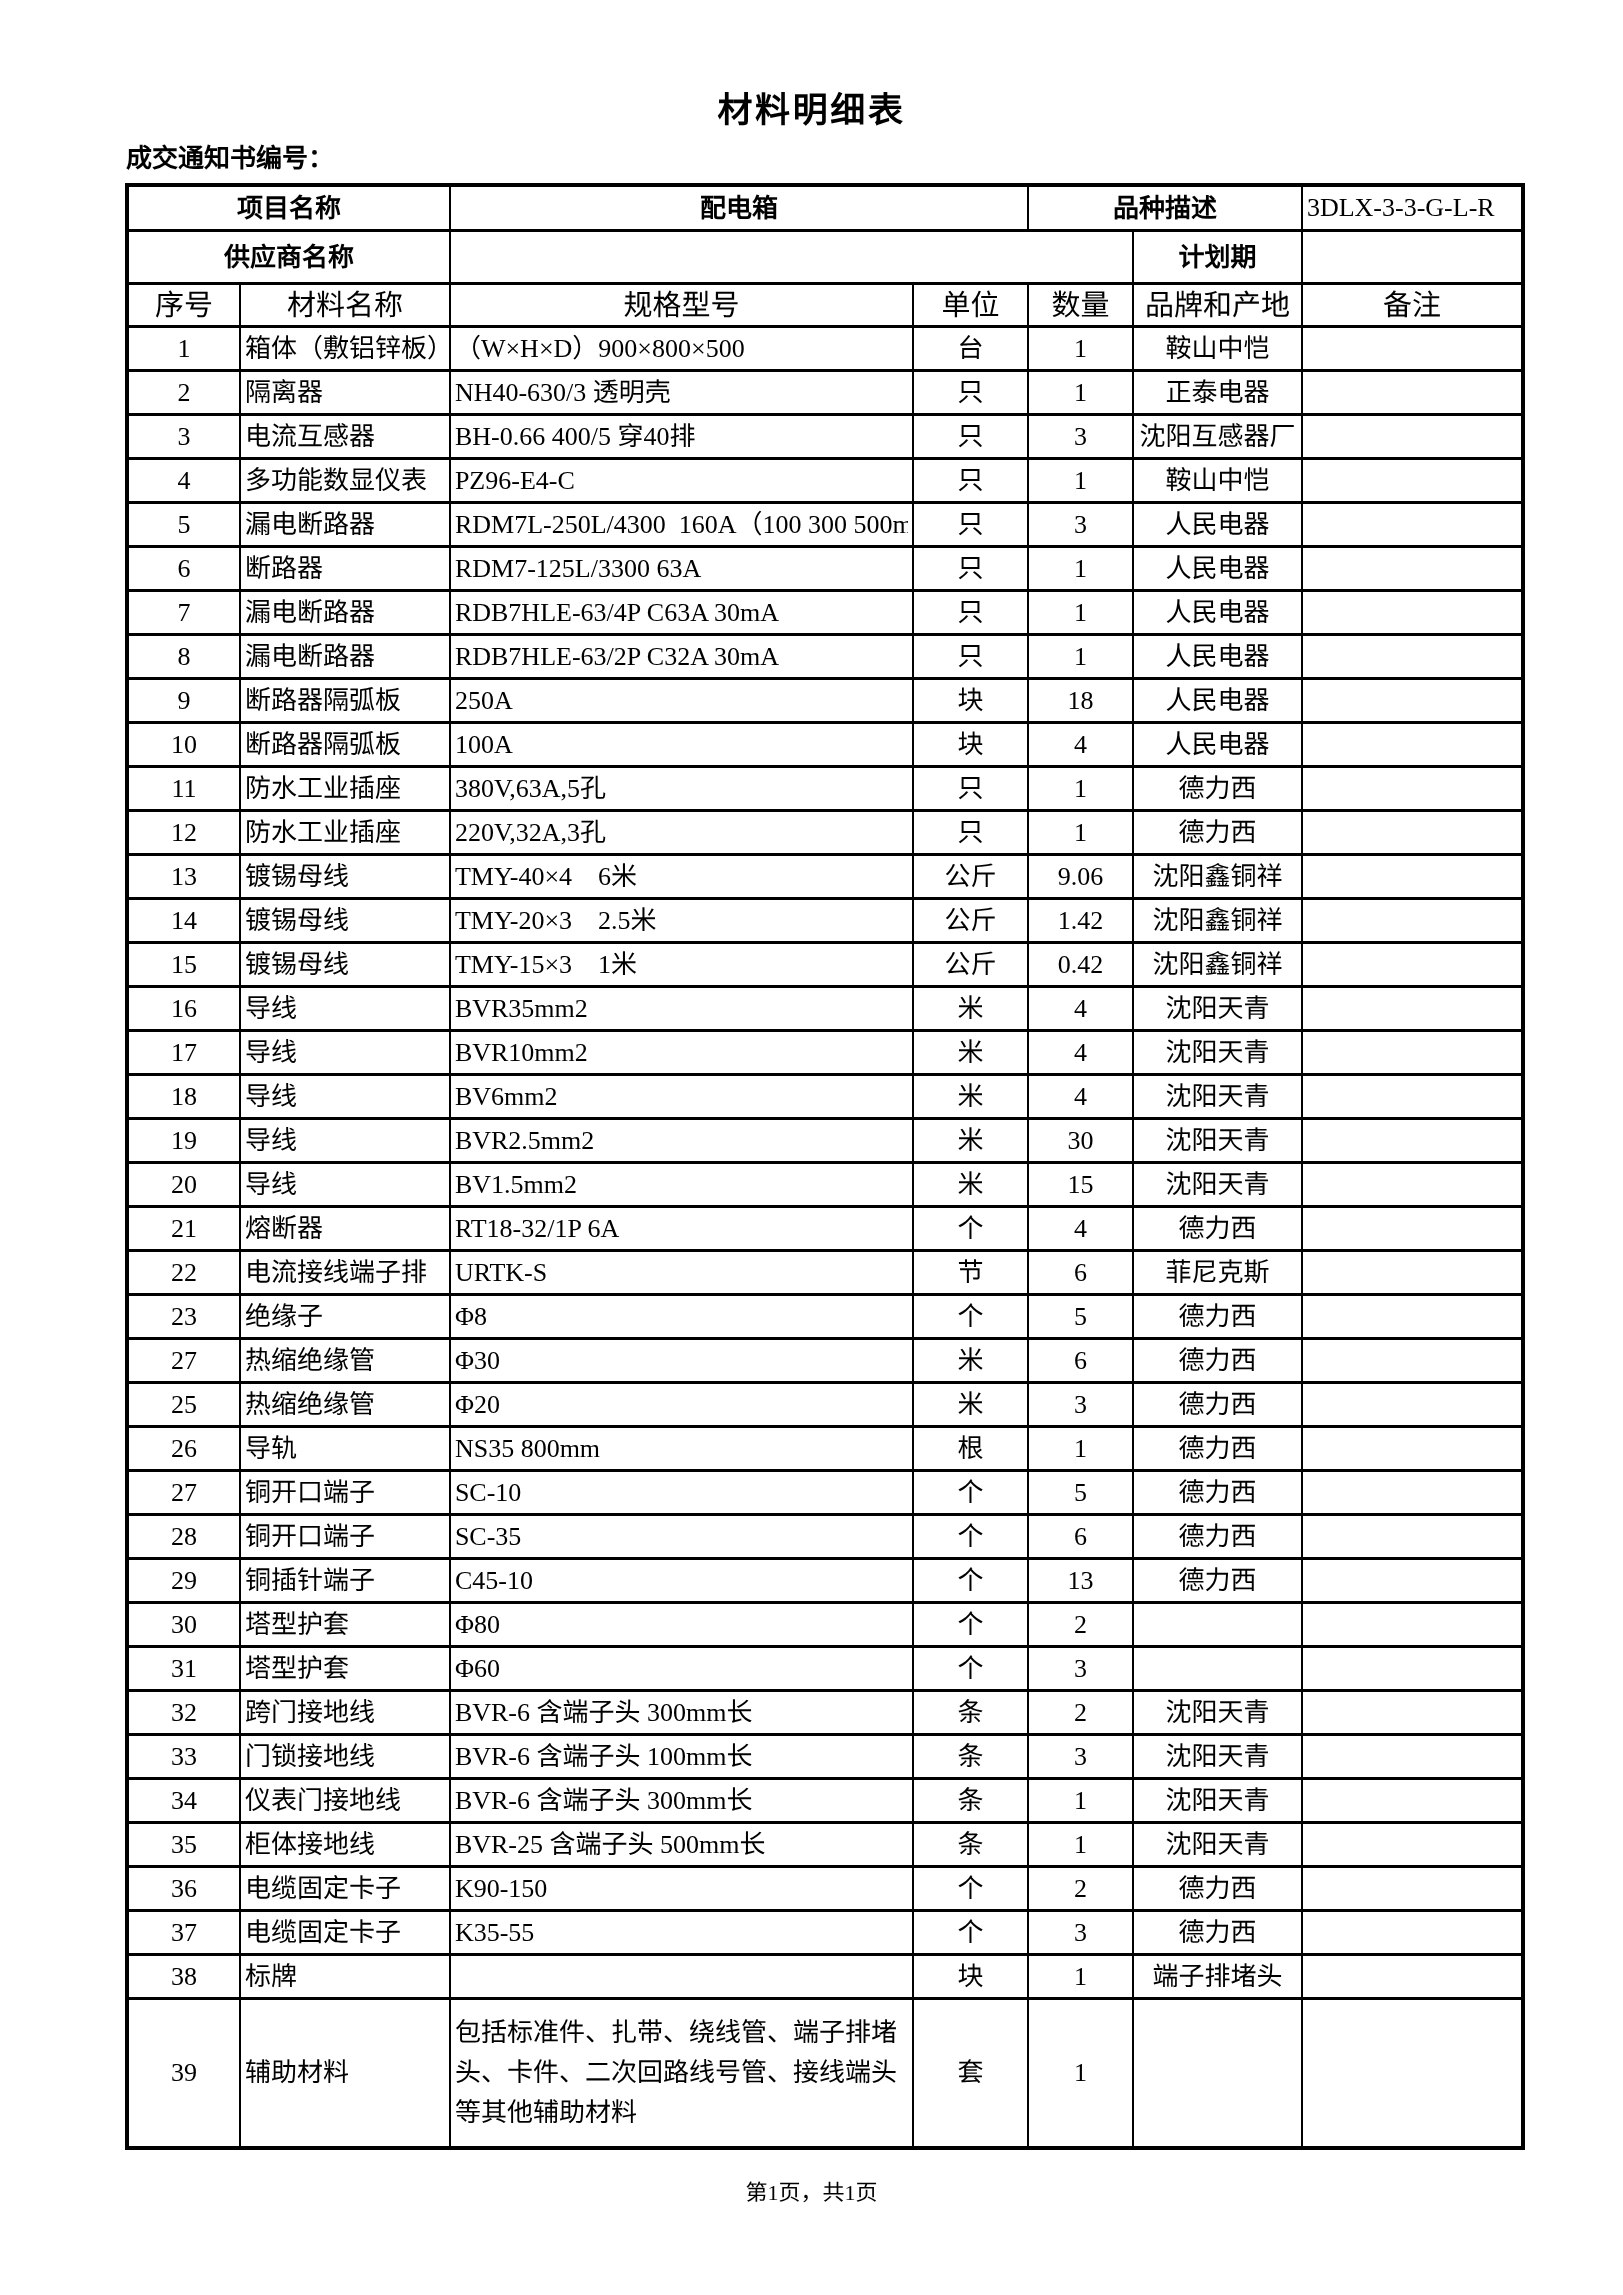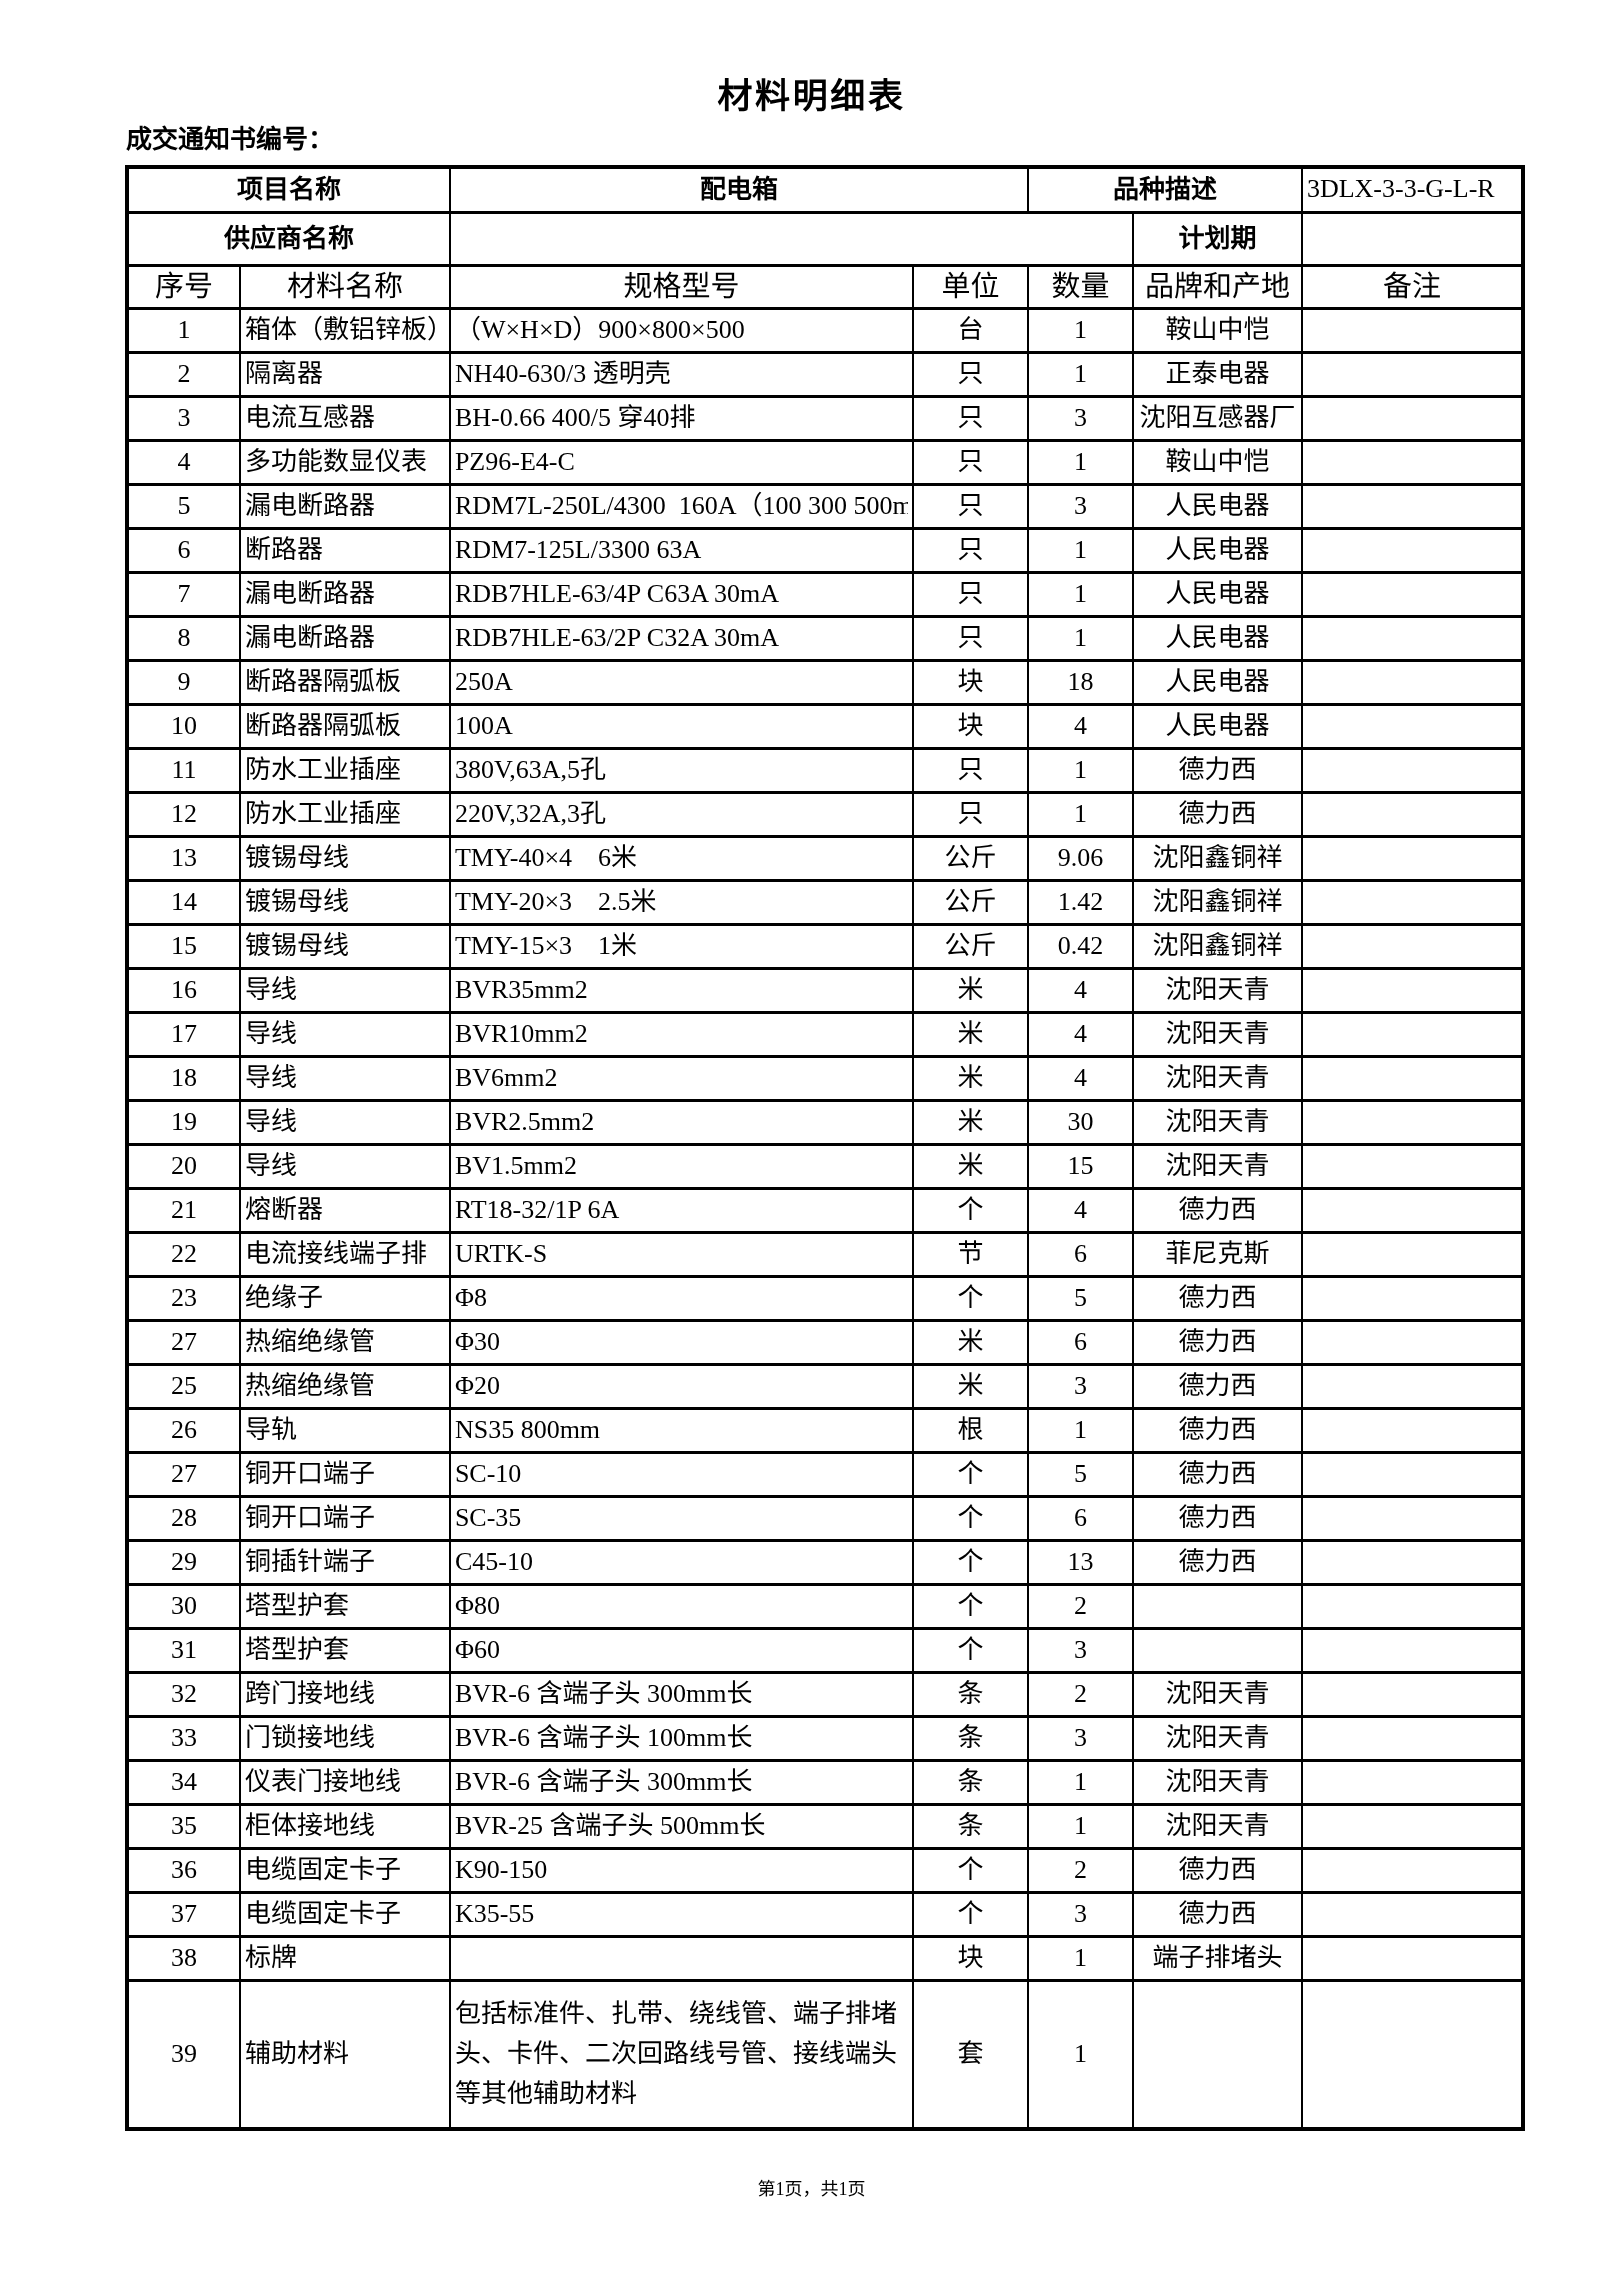--- a/index.html
+++ b/index.html
@@ -10,21 +10,21 @@
   .page {
     position: relative;
     width: 1623px;
     height: 2295px;
     background: #ffffff;
     color: #000000;
     font-family: "Liberation Serif", "DejaVu Serif", serif;
     overflow: hidden;
   }
   .doc-title {
-    margin: 0;
+    margin: 14px;
     padding-top: 76px;
     text-align: center;
     font-family: "DejaVu Sans", "Liberation Sans", sans-serif;
     font-weight: 700;
     font-size: 35px;
     line-height: 1.15;
     letter-spacing: 2.6px;
   }
   .notice-line {
     margin: 9.2px 0 0 126px;
@@ -81,21 +81,21 @@
   tbody tr:last-child td.cell-spec div {
     white-space: normal;
     line-height: 1.55;
   }
   .page-footer {
     position: absolute;
     top: 2174px;
     left: 0;
     width: 100%;
     text-align: center;
-    font-size: 18px;
+    font-size: 22px;
   }
 </style>
 </head>
 <body>
 
 <div class="page">
 
   <h1 class="doc-title">材料明细表</h1>
 
   <div class="notice-line">成交通知书编号：</div>

